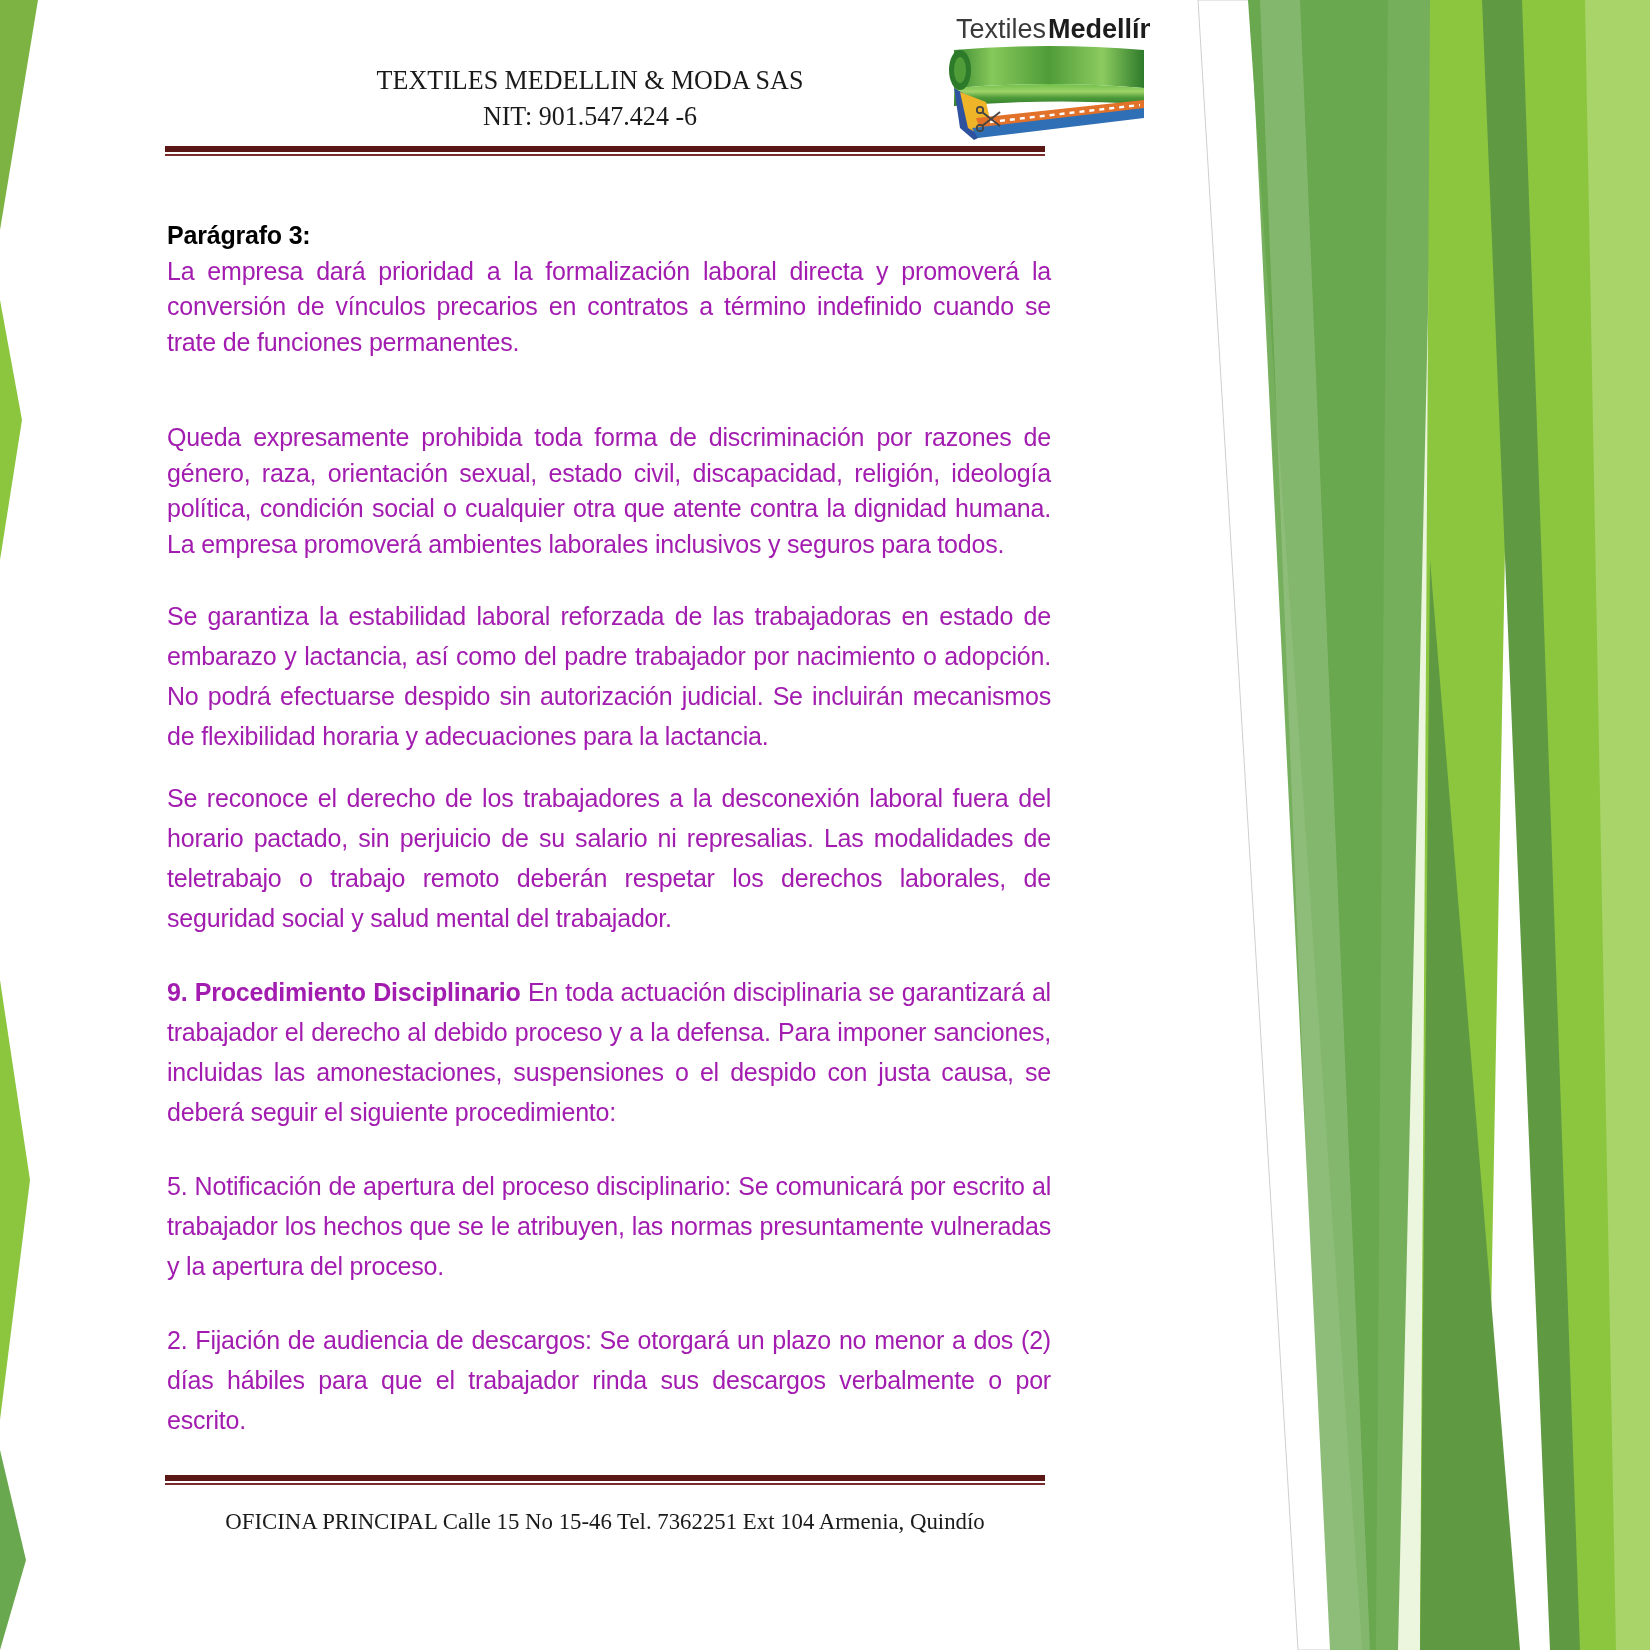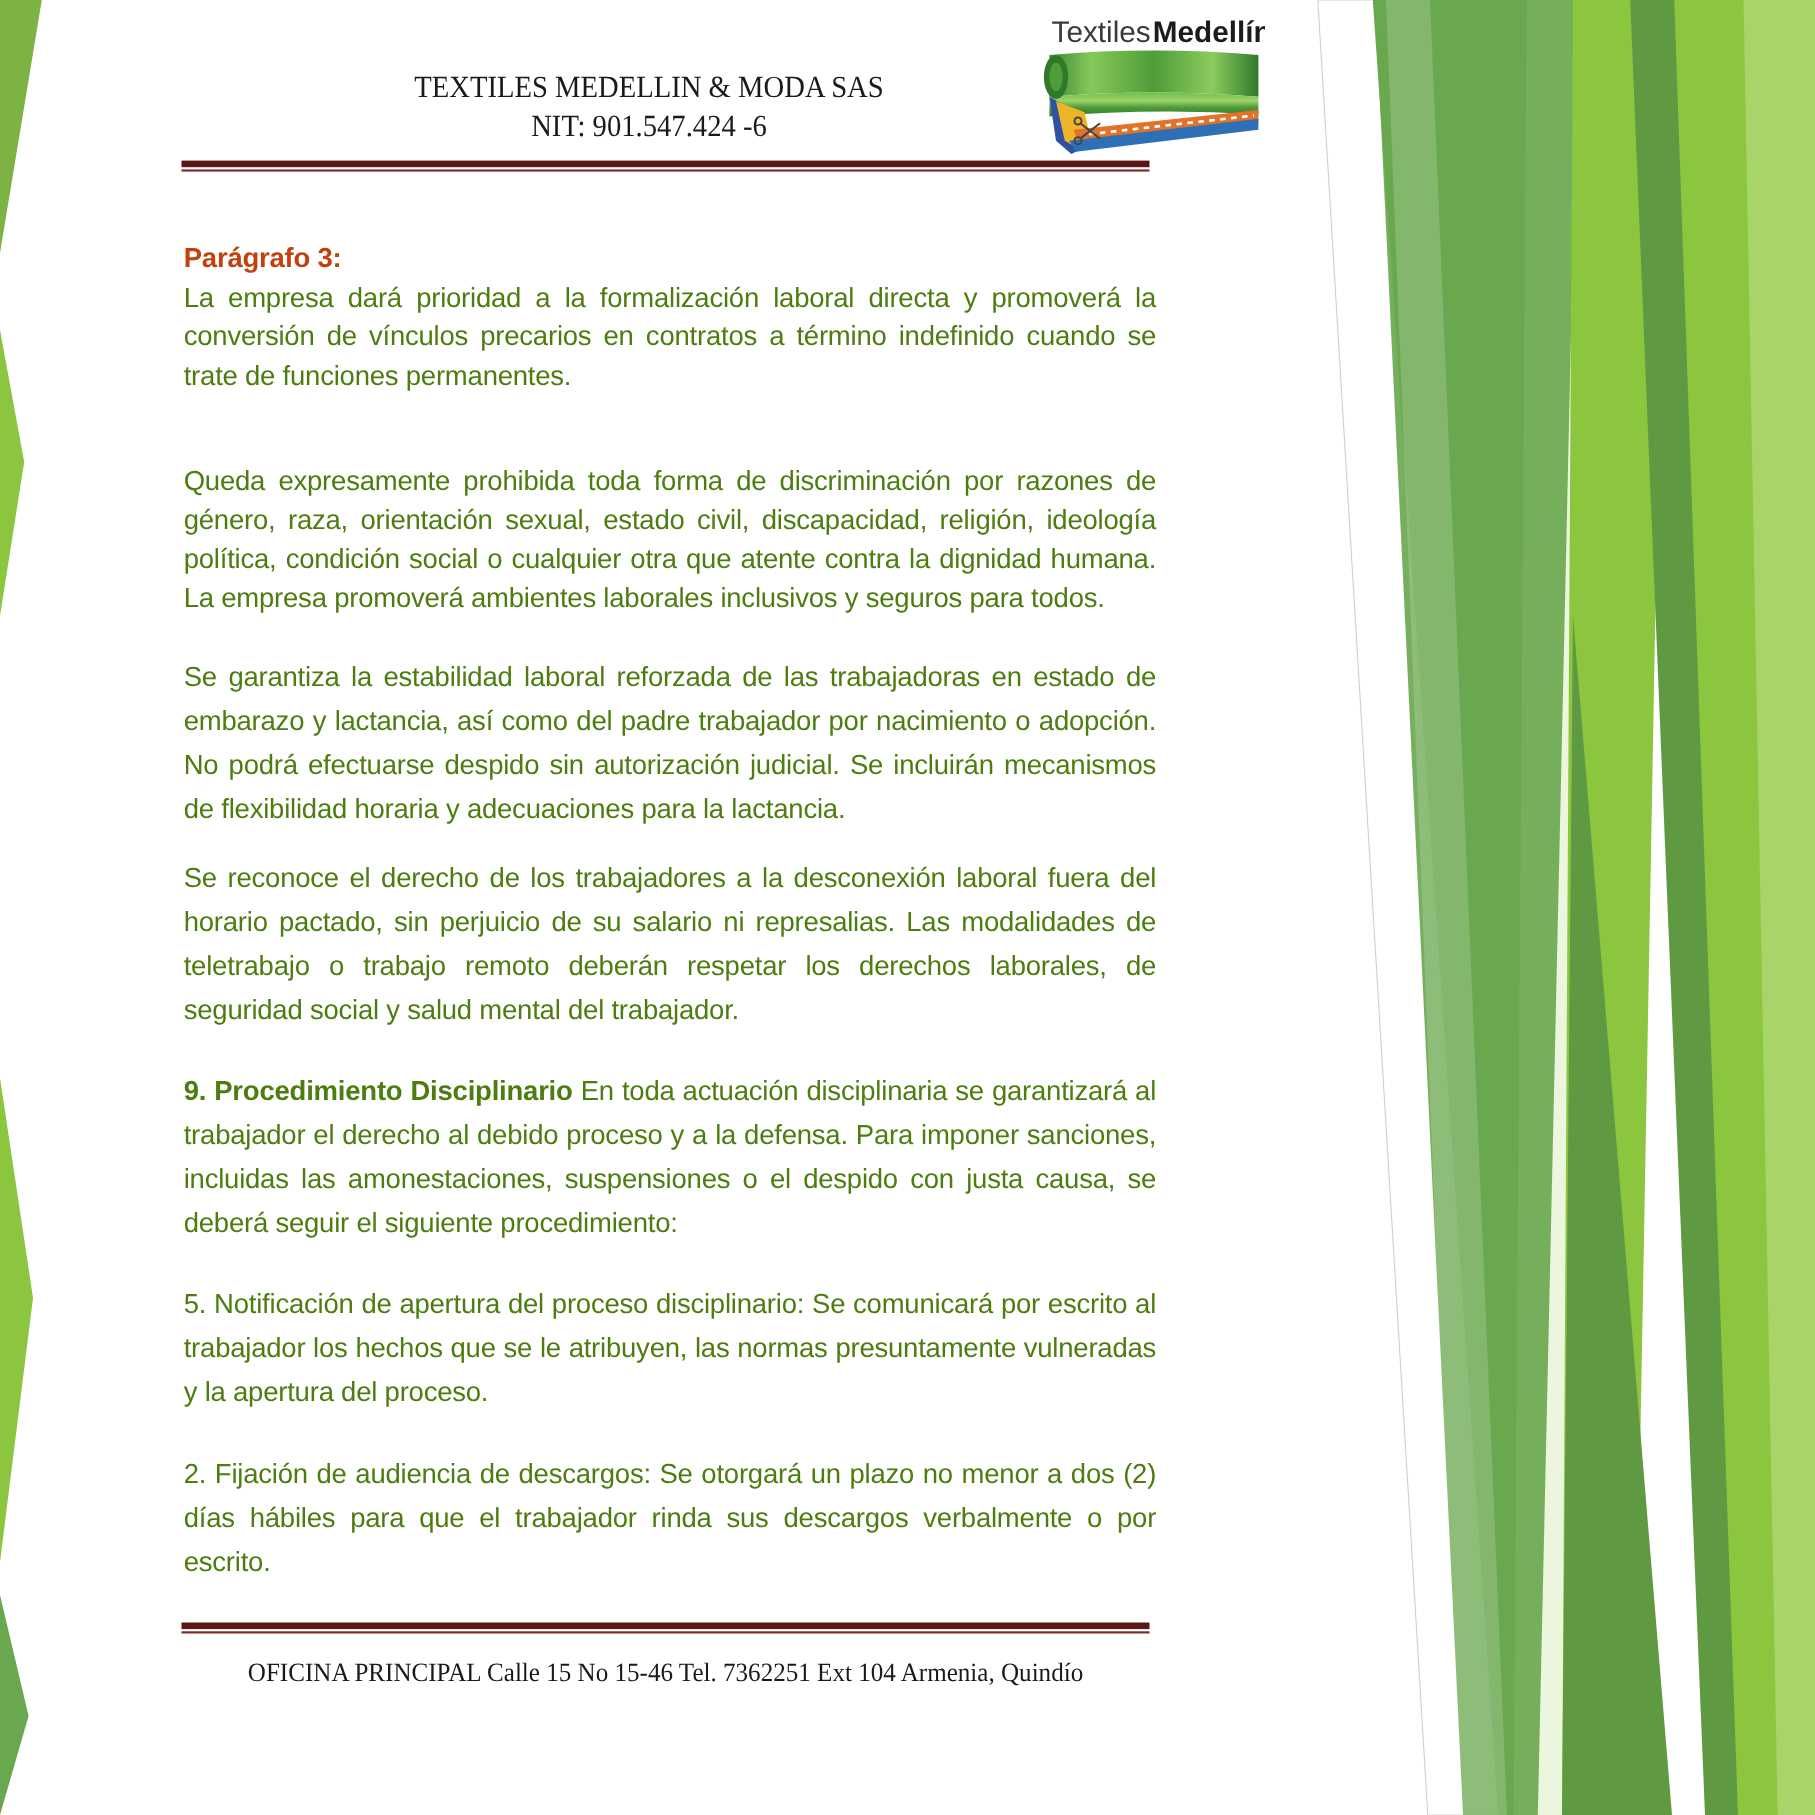--- a/index.html
+++ b/index.html
@@ -100,28 +100,28 @@
   .content {
     position: absolute;
     left: 167px;
     top: 218px;
     width: 884px;
   }
   .blk { margin: 0 0 0 0; }
   .h-bold {
     font-weight: bold;
     font-size: 25px;
-    color: #c2410c;
+    color: #000000;
     line-height: 1.42;
     margin: 0;
     letter-spacing: -0.2px;
   }
   .para {
     font-size: 25px;
-    color: #4d7c0f;
+    color: #a21caf;
     line-height: 1.42;
     margin: 0;
     text-align: justify;
     letter-spacing: -0.2px;
   }
   .para.loose { line-height: 1.60; }
   .gap-lg { height: 60px; }
   .gap-md { height: 34px; }
   .gap-sm { height: 22px; }
   .inline-bold { font-weight: bold; }

